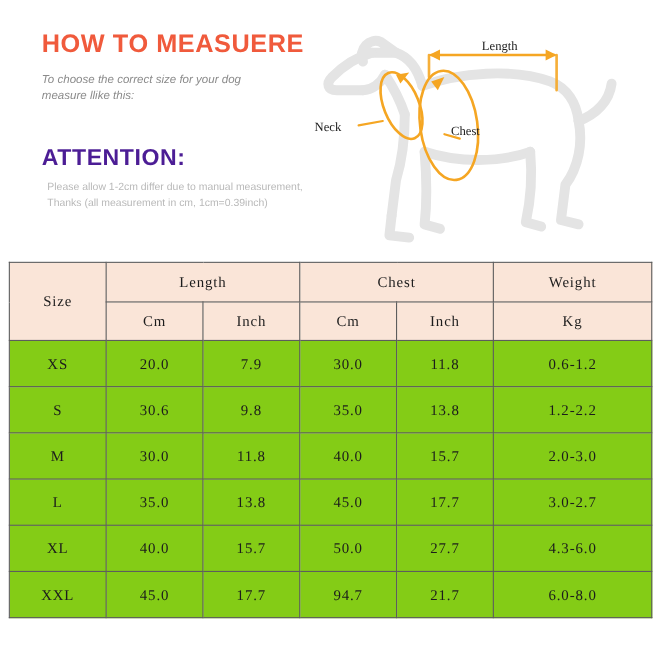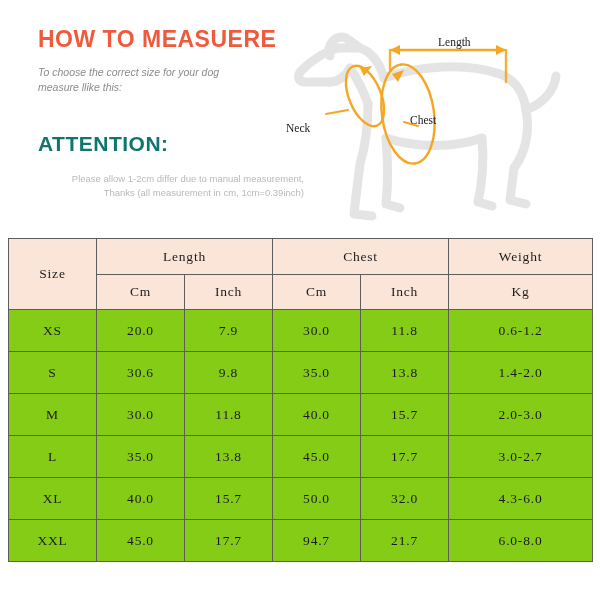--- a/index.html
+++ b/index.html
@@ -41,52 +41,51 @@
     color: #8b8b8b;
     line-height: 15px;
     width: 220px;
     margin: 0;
     font-style: italic;
   }
   .h-title2 {
     font-family: "Liberation Sans", sans-serif;
     font-weight: bold;
     font-size: 21px;
-    color: #0f766e;
+    color: #4c1d95;
     letter-spacing: 0.5px;
     margin: 37px 0 8px 0;
   }
   .h-note {
     font-family: "Liberation Sans", sans-serif;
     font-size: 9.5px;
     color: #b9b9b9;
     line-height: 14px;
     width: 250px;
-    margin: 16px;
-    text-align: right;
+    margin: 5px;
   }
 
   
   .dog-wrap {
     position: absolute;
     top: 18px;
     left: 268px;
     width: 320px;
     height: 215px;
   }
   .dog-wrap svg { display: block; }
   .lbl {
     position: absolute;
     font-family: "Liberation Serif", serif;
     font-size: 11.5px;
     color: #1a1a1a;
     white-space: nowrap;
   }
   .lbl-length { top: 18px; left: 170px; }
-  .lbl-neck   { top: 104px; left: 18px; text-align: right; }
+  .lbl-neck   { top: 92px; left: 18px; text-align: right; }
   .lbl-chest  { top: 96px; left: 142px; }
 
   
   .table-wrap {
     position: absolute;
     top: 238px;
     left: 8px;
     width: 584px;
   }
   table.size-table {
@@ -211,21 +210,21 @@
           <td class="cell">30.0</td>
           <td class="cell">11.8</td>
           <td class="cell">0.6-1.2</td>
         </tr>
         <tr>
           <td class="cell">S</td>
           <td class="cell">30.6</td>
           <td class="cell">9.8</td>
           <td class="cell">35.0</td>
           <td class="cell">13.8</td>
-          <td class="cell">1.4-2.0</td>
+          <td class="cell">1.2-2.2</td>
         </tr>
         <tr>
           <td class="cell">M</td>
           <td class="cell">30.0</td>
           <td class="cell">11.8</td>
           <td class="cell">40.0</td>
           <td class="cell">15.7</td>
           <td class="cell">2.0-3.0</td>
         </tr>
         <tr>
@@ -234,21 +233,21 @@
           <td class="cell">13.8</td>
           <td class="cell">45.0</td>
           <td class="cell">17.7</td>
           <td class="cell">3.0-2.7</td>
         </tr>
         <tr>
           <td class="cell">XL</td>
           <td class="cell">40.0</td>
           <td class="cell">15.7</td>
           <td class="cell">50.0</td>
-          <td class="cell">32.0</td>
+          <td class="cell">27.7</td>
           <td class="cell">4.3-6.0</td>
         </tr>
         <tr>
           <td class="cell">XXL</td>
           <td class="cell">45.0</td>
           <td class="cell">17.7</td>
           <td class="cell">94.7</td>
           <td class="cell">21.7</td>
           <td class="cell">6.0-8.0</td>
         </tr>

